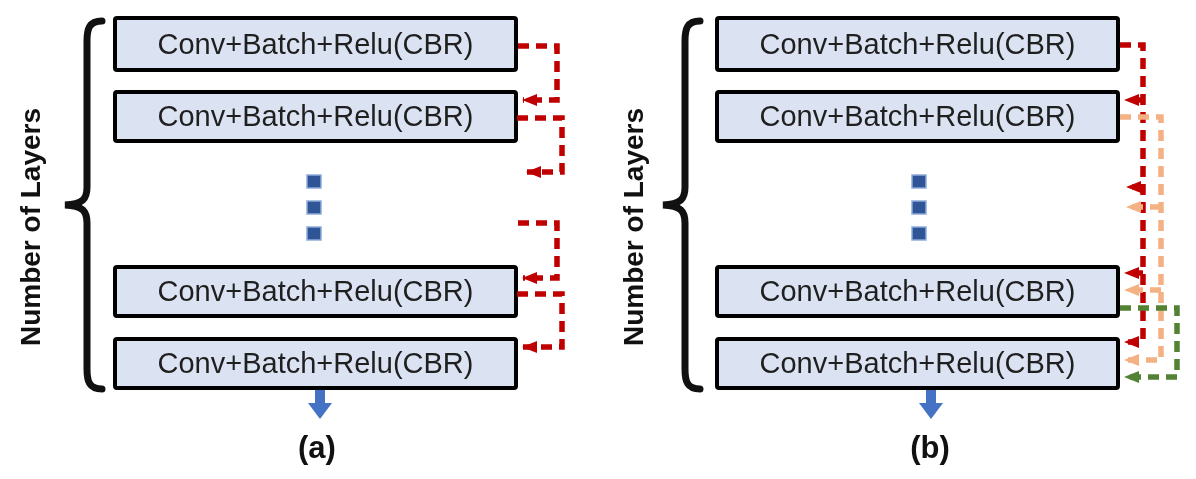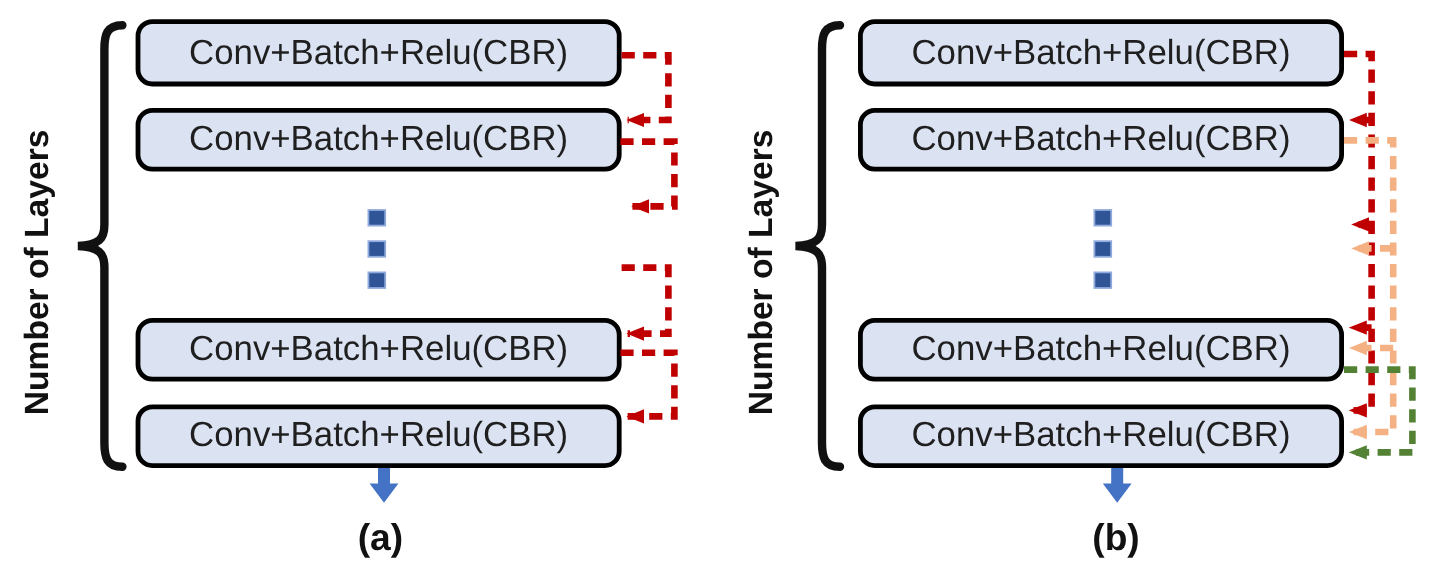--- a/index.html
+++ b/index.html
@@ -4,21 +4,21 @@
 <style>
   html,body{margin:0;padding:0;background:#ffffff;}
   .canvas{
     position:relative;width:1196px;height:479px;background:#ffffff;overflow:hidden;
     font-family:"Liberation Sans", sans-serif;
   }
   .cbr-box{
     position:absolute;left:0;top:0;box-sizing:border-box;
     background:var(--color-box-fill);
     border:4px solid var(--color-box-border);
-    border-radius:14px;
+    border-radius:4px;
     display:flex;align-items:center;justify-content:center;
     font-size:29px;color:var(--color-text);
     white-space:nowrap;z-index:1;
   }
   .side-label{
     position:absolute;width:270px;height:34px;line-height:34px;
     text-align:center;font-size:28px;font-weight:bold;color:var(--color-outline);
     transform:rotate(-90deg);z-index:1;
   }
   .caption{

